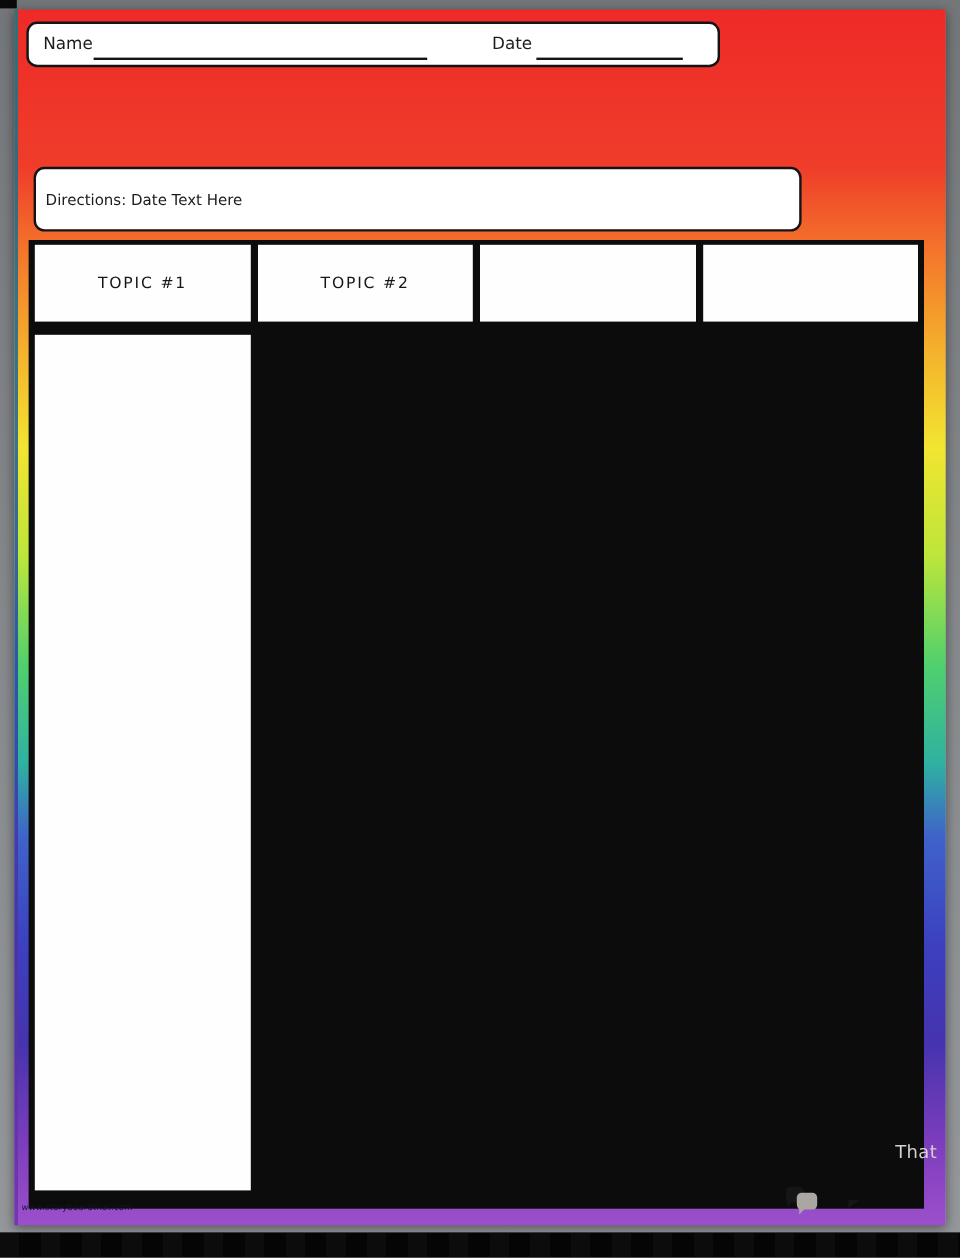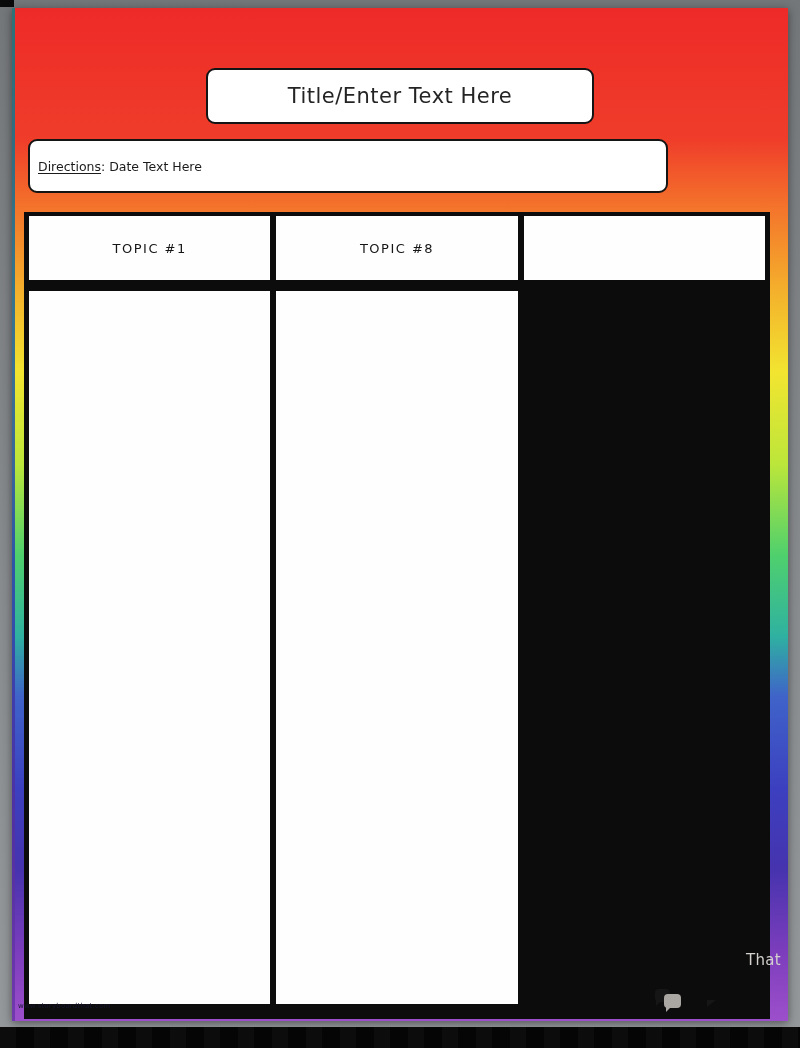--- a/index.html
+++ b/index.html
@@ -47,30 +47,30 @@
     left: 194px; top: 60px; width: 388px; height: 56px;
     display: flex; align-items: center; justify-content: center;
     font-size: 21px; letter-spacing: .5px; color: #242424;
   }
 
   .directions-box {
     left: 16px; top: 131px; width: 640px; height: 54px;
     display: flex; align-items: center; padding-left: 8px;
     font-size: 12.5px; color: #1b1b1b;
   }
-  .directions-label { text-decoration: underline; text-underline-offset: 2px; }
+  .directions-label { text-underline-offset: 2px; }
 
   
   .chart {
-    position: absolute; left: 12px; top: 204px; width: 746px; height: 807px;
+    position: absolute; left: 12px; top: 192px; width: 746px; height: 807px;
     background: #0c0c0c;
     border-style: solid; border-color: #0c0c0c;
     border-width: 4px 5px 15px 5px;
     display: grid;
-    grid-template-columns: 1fr 1fr 1fr;
+    grid-template-columns: 1fr 1fr 1fr 1fr;
     grid-template-rows: 64px 1fr;
     column-gap: 6px; row-gap: 11px;
   }
   .chart-cell { background: #fefefe; }
   .chart-head {
     display: flex; align-items: center; justify-content: center;
     font-size: 13px; letter-spacing: 1.5px; color: #161616; font-weight: 500;
   }
 
   
@@ -116,34 +116,37 @@
 </head>
 <body>
 
 <div class="screen">
 
   <div class="top-notch"></div>
 
   <div class="page">
     <div class="page-edge-line"></div>
 
+    <div class="wbox name-date-box">
+      <span class="field-label name-label">Name</span>
+      <span class="write-line name-line"></span>
+      <span class="field-label date-label">Date</span>
+      <span class="write-line date-line"></span>
+    </div>
 
-    <div class="wbox title-box">
-      <span>Title/Enter Text Here</span>
-    </div>
 
     <div class="wbox directions-box">
       <span>
         <span class="directions-label">Directions</span><span>: Date Text Here</span>
       </span>
     </div>
 
     <div class="chart">
       <div class="chart-cell chart-head">TOPIC #1</div>
-      <div class="chart-cell chart-head">TOPIC #8</div>
+      <div class="chart-cell chart-head">TOPIC #2</div>
       <div class="chart-cell"></div>
       <div class="chart-cell"></div>
       <div class="chart-cell"></div>
     </div>
 
     <div class="watermark">www.storyboardthat.com</div>
 
     <div class="logo bubble-dark"></div>
     <div class="logo bubble-gray"></div>
     <div class="logo bubble-tail"></div>

